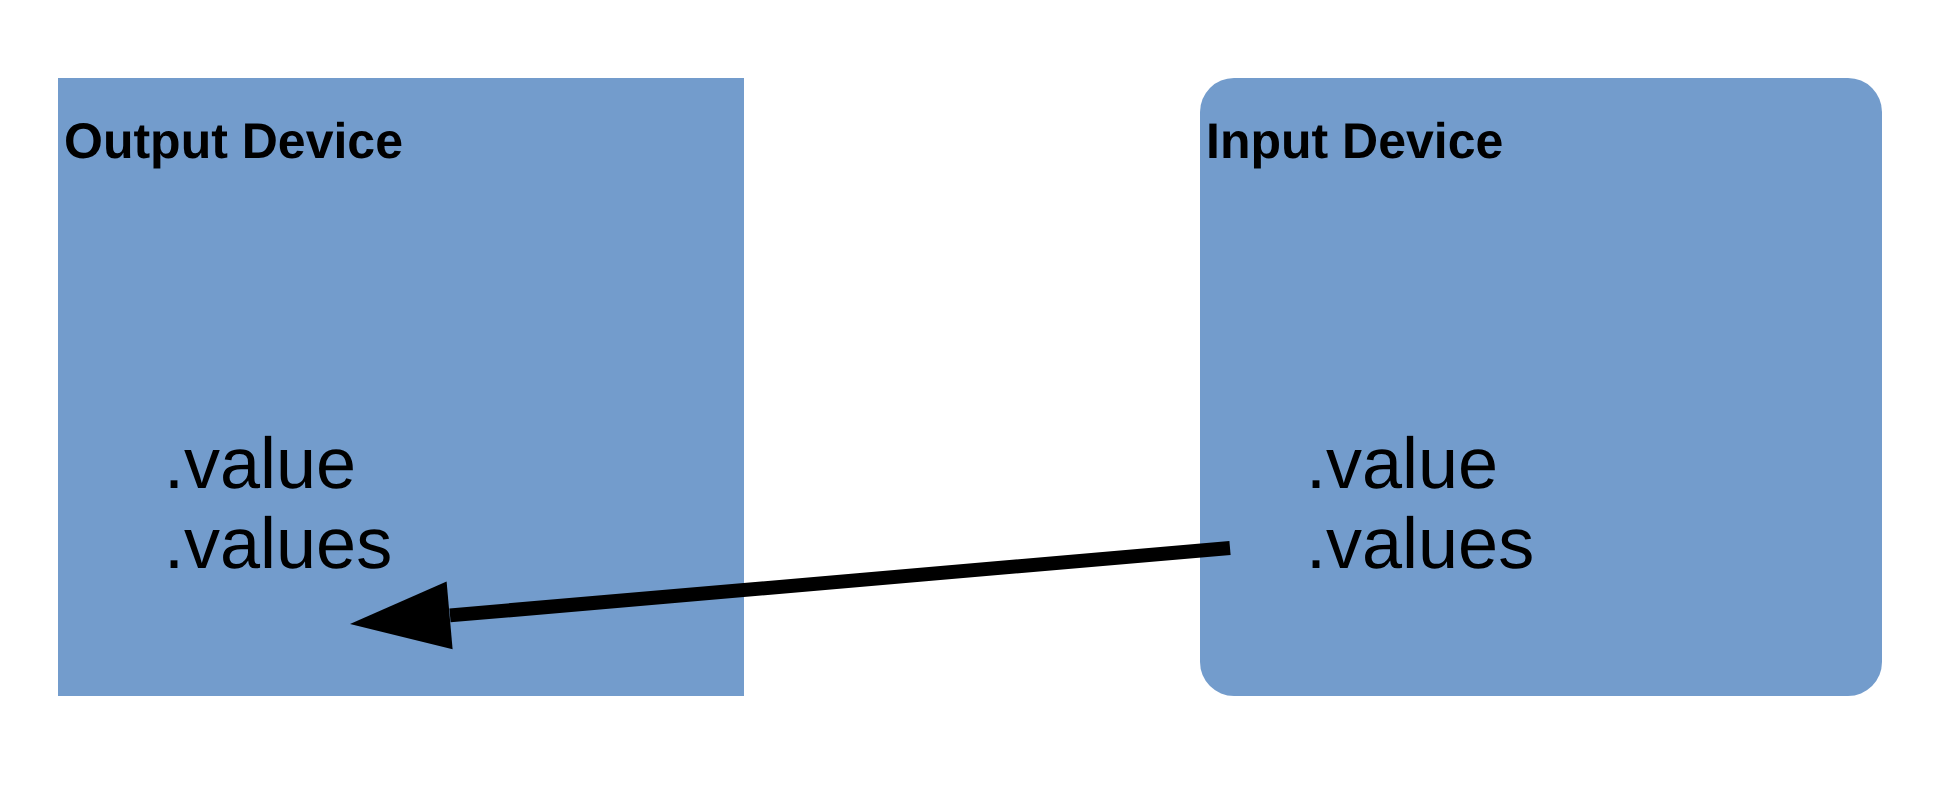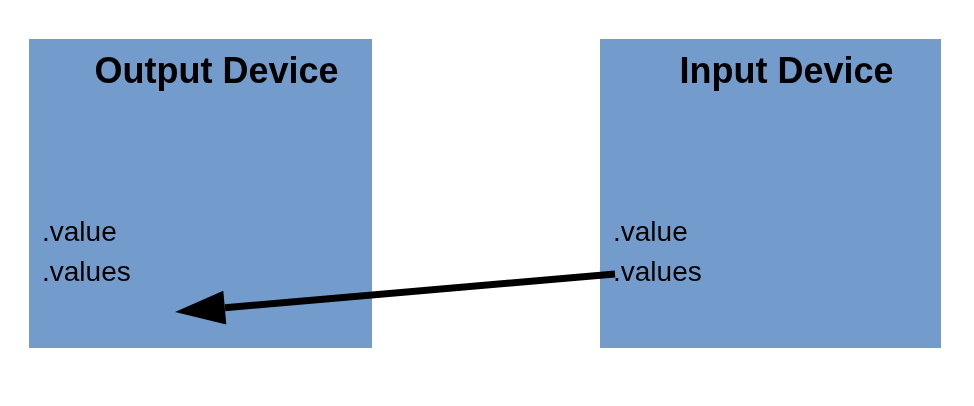--- a/index.html
+++ b/index.html
@@ -16,42 +16,42 @@
     overflow: hidden;
   }
   .box {
     position: absolute;
     top: 39px;
     height: 309px;
     background: #739CCC;
     color: #000000;
   }
   .box.output { left: 29px;  width: 343px; }
-  .box.input  { left: 600px; width: 341px; }
+  .box.input  { left: 600px; width: 341px; border-radius: 17px; }
   .box-title {
     position: absolute;
     top: 13px;
-    left: 16px;
+    left: 3px;
     width: 100%;
-    text-align: center;
-    font-size: 36px;
+    font-size: 25px;
     font-weight: bold;
     line-height: 38px;
     white-space: nowrap;
   }
   .props {
     position: absolute;
     top: 173px;
     left: 13px;
     right: 4px;
   }
   .prop {
-    font-size: 28px;
+    font-size: 36px;
     line-height: 40px;
     white-space: nowrap;
+    margin-left: 40px;
   }
   .arrow-svg {
     position: absolute;
     left: 0;
     top: 0;
     width: 974px;
     height: 406px;
     pointer-events: none;
   }
 </style>

